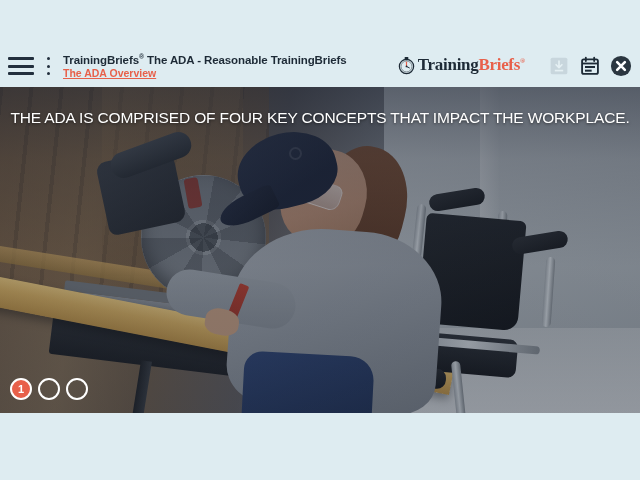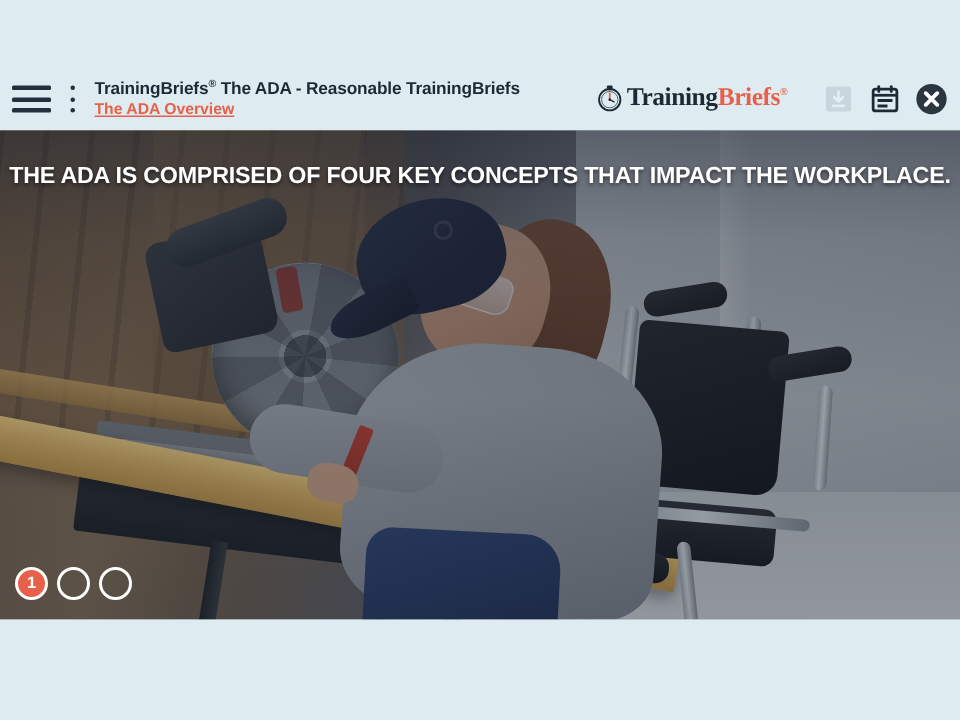--- a/index.html
+++ b/index.html
@@ -463,21 +463,21 @@
       rgba(28,35,50,0.30) 55%,
       rgba(26,33,48,0.34) 100%);
   }
 
   .headline {
     position: absolute;
     left: 0; top: 22px;
     width: 640px;
     text-align: center;
     font-size: 15.5px;
-    font-weight: bold;
+    font-weight: normal;
     color: #ffffff;
     letter-spacing: -0.15px;
     text-shadow: 0 1px 3px rgba(0,0,0,0.55);
     white-space: nowrap;
   }
 
   
   .dots {
     position: absolute;
     left: 10px;

